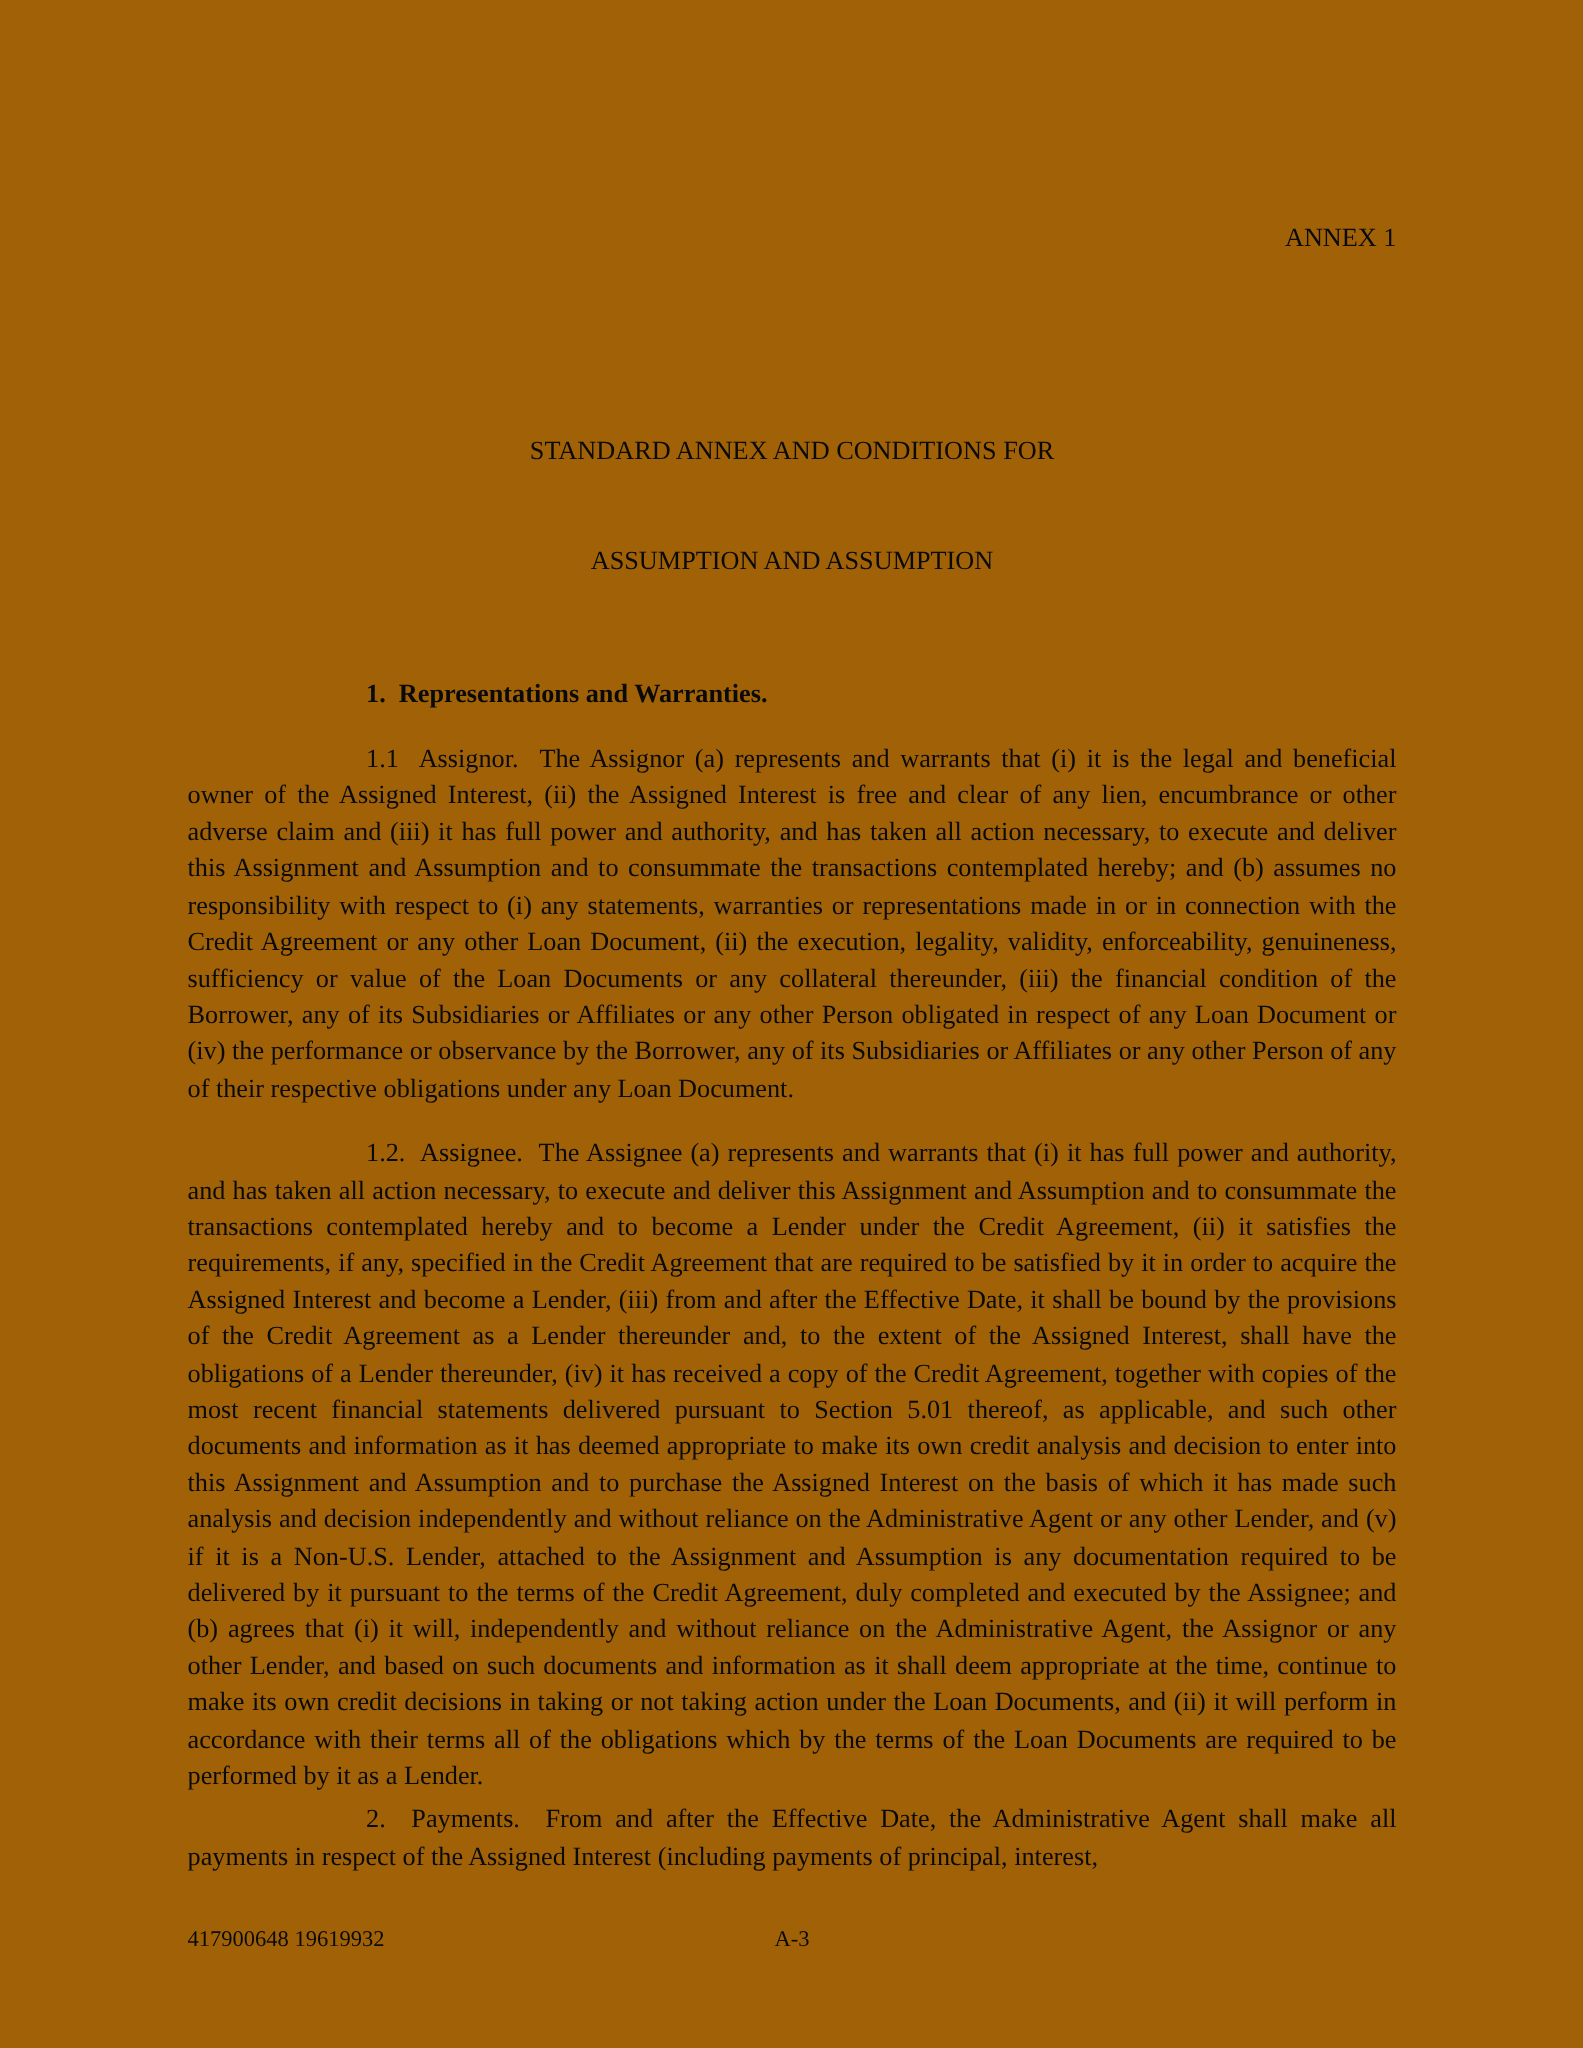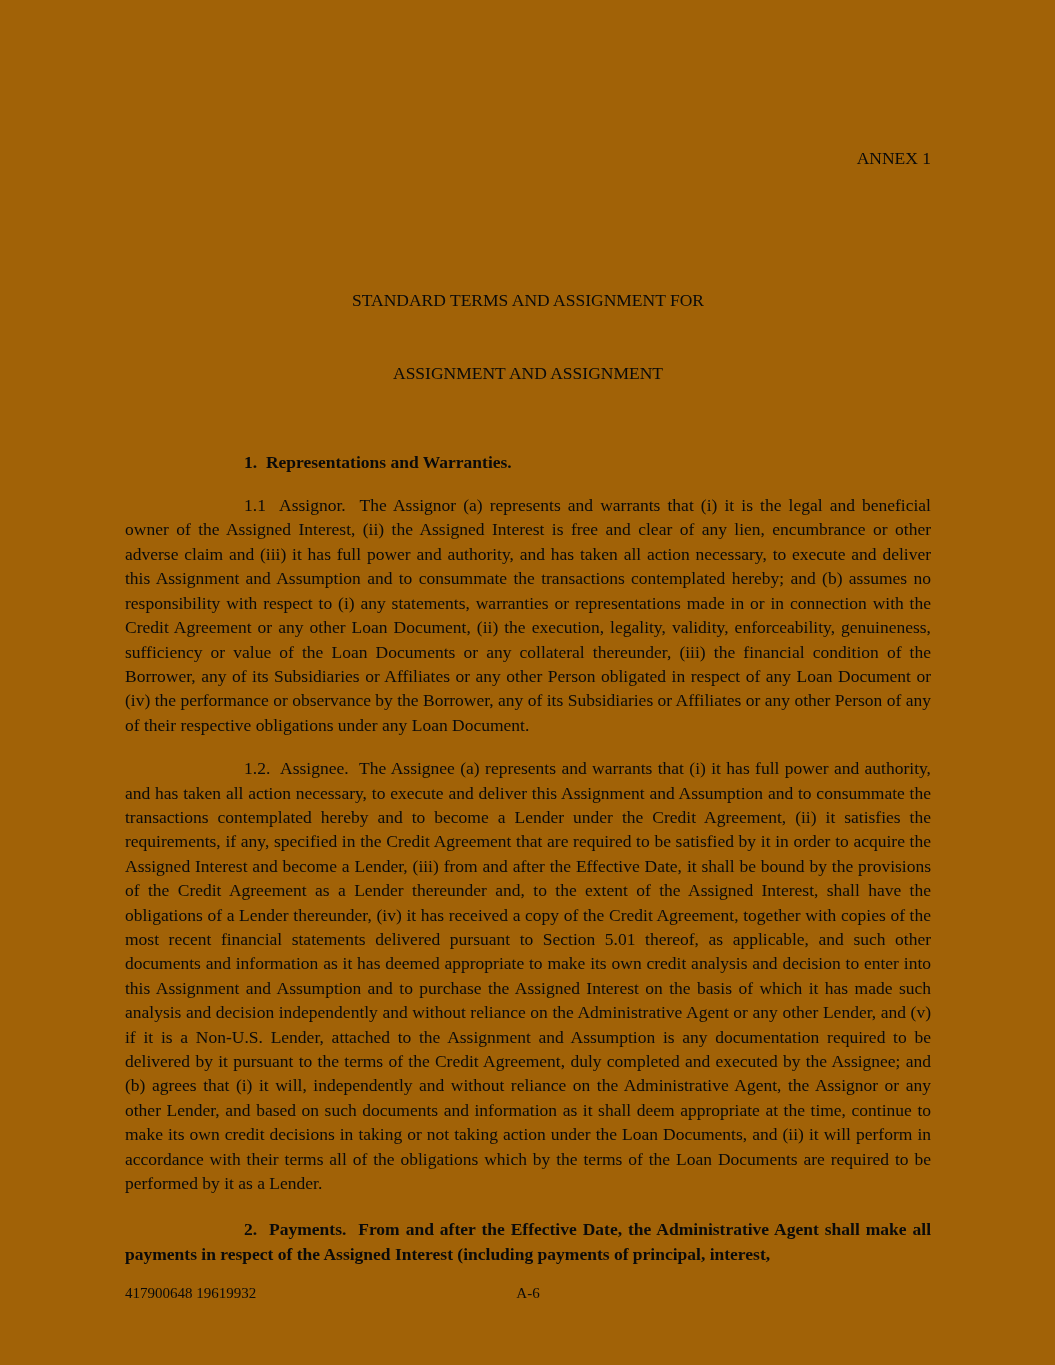--- a/index.html
+++ b/index.html
@@ -42,22 +42,21 @@
   }
   p.body-para {
     margin: 19px 0 0 0;
     text-indent: 119px;
     text-align: justify;
     white-space: pre-wrap;
   }
   p.body-para.tight {
   }
   p.body-para.gap {
-    margin-top: 22px;
-    font-weight: bold;
+    margin-top: 5px;
   }
   .footer {
     position: absolute;
     left: 125px;
     top: 1284px;
     width: 806px;
     font-size: 15px;
     line-height: 18px;
   }
   .footer .doc-number {
@@ -75,31 +74,31 @@
 </style>
 </head>
 <body>
 
 <div class="page">
   <div class="content">
 
     <div class="annex">ANNEX 1</div>
 
     <div class="doc-title">
-      <div>STANDARD TERMS AND ASSIGNMENT FOR</div>
-      <div>ASSIGNMENT AND ASSIGNMENT</div>
+      <div>STANDARD ANNEX AND CONDITIONS FOR</div>
+      <div>ASSUMPTION AND ASSUMPTION</div>
     </div>
 
     <div class="section-heading">1.&nbsp; Representations and Warranties.</div>
 
     <p class="body-para">1.1&nbsp; Assignor.&nbsp; The Assignor (a) represents and warrants that (i) it is the legal and beneficial owner of the Assigned Interest, (ii) the Assigned Interest is free and clear of any lien, encumbrance or other adverse claim and (iii) it has full power and authority, and has taken all action necessary, to execute and deliver this Assignment and Assumption and to consummate the transactions contemplated hereby; and (b) assumes no responsibility with respect to (i) any statements, warranties or representations made in or in connection with the Credit Agreement or any other Loan Document, (ii) the execution, legality, validity, enforceability, genuineness, sufficiency or value of the Loan Documents or any collateral thereunder, (iii) the financial condition of the Borrower, any of its Subsidiaries or Affiliates or any other Person obligated in respect of any Loan Document or (iv) the performance or observance by the Borrower, any of its Subsidiaries or Affiliates or any other Person of any of their respective obligations under any Loan Document.</p>
 
     <p class="body-para tight">1.2.&nbsp; Assignee.&nbsp; The Assignee (a) represents and warrants that (i) it has full power and authority, and has taken all action necessary, to execute and deliver this Assignment and Assumption and to consummate the transactions contemplated hereby and to become a Lender under the Credit Agreement, (ii) it satisfies the requirements, if any, specified in the Credit Agreement that are required to be satisfied by it in order to acquire the Assigned Interest and become a Lender, (iii) from and after the Effective Date, it shall be bound by the provisions of the Credit Agreement as a Lender thereunder and, to the extent of the Assigned Interest, shall have the obligations of a Lender thereunder, (iv) it has received a copy of the Credit Agreement, together with copies of the most recent financial statements delivered pursuant to Section 5.01 thereof, as applicable, and such other documents and information as it has deemed appropriate to make its own credit analysis and decision to enter into this Assignment and Assumption and to purchase the Assigned Interest on the basis of which it has made such analysis and decision independently and without reliance on the Administrative Agent or any other Lender, and (v) if it is a Non-U.S. Lender, attached to the Assignment and Assumption is any documentation required to be delivered by it pursuant to the terms of the Credit Agreement, duly completed and executed by the Assignee; and (b) agrees that (i) it will, independently and without reliance on the Administrative Agent, the Assignor or any other Lender, and based on such documents and information as it shall deem appropriate at the time, continue to make its own credit decisions in taking or not taking action under the Loan Documents, and (ii) it will perform in accordance with their terms all of the obligations which by the terms of the Loan Documents are required to be performed by it as a Lender.</p>
 
     <p class="body-para gap">2.&nbsp; Payments.&nbsp; From and after the Effective Date, the Administrative Agent shall make all payments in respect of the Assigned Interest (including payments of principal, interest,</p>
 
   </div>
 
   <div class="footer">
     <span class="doc-number">417900648 19619932</span>
-    <span class="page-number">A-6</span>
+    <span class="page-number">A-3</span>
   </div>
 </div>
 
 </body></html>

